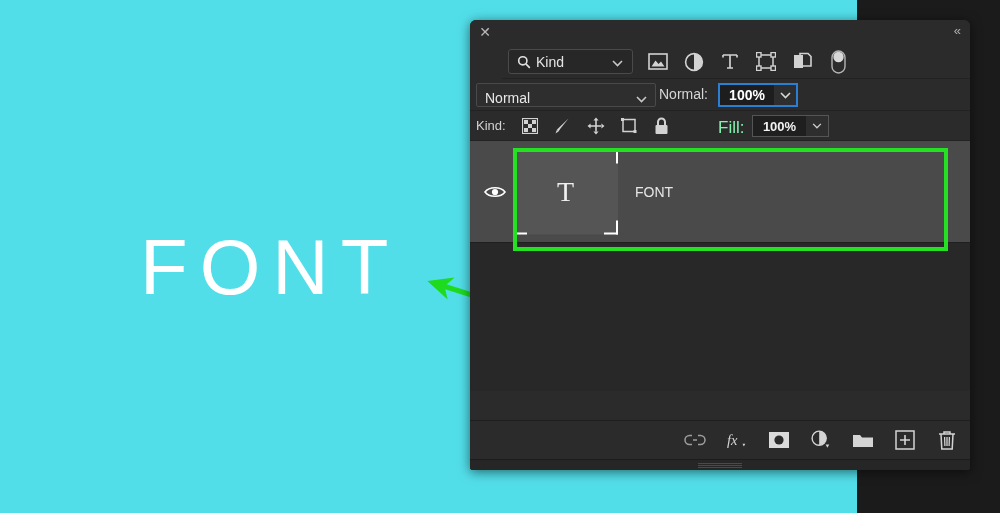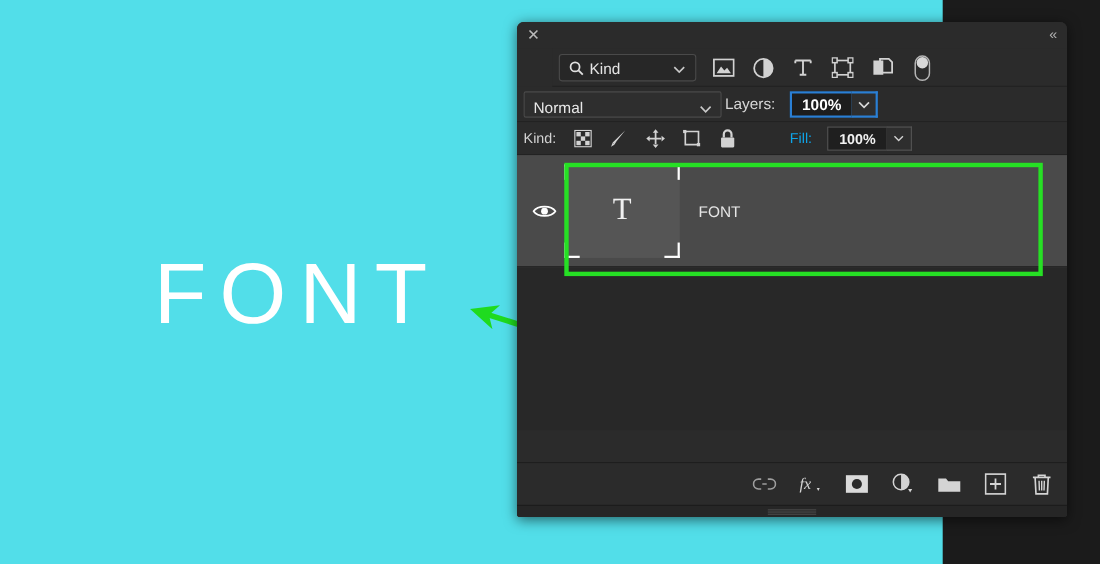--- a/index.html
+++ b/index.html
@@ -166,21 +166,21 @@
 
   
   .lock-row {
     position: relative; height: 30px;
     background: #2b2b2b;
     border-bottom: 1px solid #222;
   }
   .lock-label { position: absolute; left: 6px; top: 7px; color: #d2d2d2; font-size: 13px; }
   .lock-icons { position: absolute; left: 50px; top: 0; height: 30px; display: flex; align-items: center; gap: 14px; }
   .l-icon { width: 19px; height: 19px; display: flex; align-items: center; justify-content: center; color: #d2d2d2; }
-  .fill-label { position: absolute; left: 248px; top: 7px; color: #0ea5e9; font-size: 13px; }
+  .fill-label { position: absolute; left: 248px; top: 7px; color: #86efac; font-size: 17px; }
   .fill-field {
     position: absolute; left: 282px; top: 4px;
     width: 55px; height: 22px;
     background: #1f1f1f; border: 1px solid #555;
     color: #f2f2f2; font-size: 13px; font-weight: 700;
     display: flex; align-items: center; justify-content: center;
   }
   .fill-caret {
     position: absolute; left: 336px; top: 4px;
     width: 23px; height: 22px;
@@ -365,21 +365,21 @@
 
     <div class="blend-row">
       <div class="blend-select">
         <span class="s-label">Normal</span>
         <span>
           <svg width="11" height="7" viewBox="0 0 11 7">
               <path d="M1,1 L5.5,5.6 L10,1" fill="none" stroke="#c8c8c8" stroke-width="1.5"></path>
             </svg>
         </span>
       </div>
-      <div class="opacity-label">Layers:</div>
+      <div class="opacity-label">Normal:</div>
       <div class="opacity-field">100%</div>
       <div class="opacity-caret">
         <svg width="11" height="7" viewBox="0 0 11 7">
             <path d="M1,1 L5.5,5.6 L10,1" fill="none" stroke="#d8d8d8" stroke-width="1.5"></path>
           </svg>
       </div>
     </div>
 
     <div class="lock-row">
       <div class="lock-label">Kind:</div>

